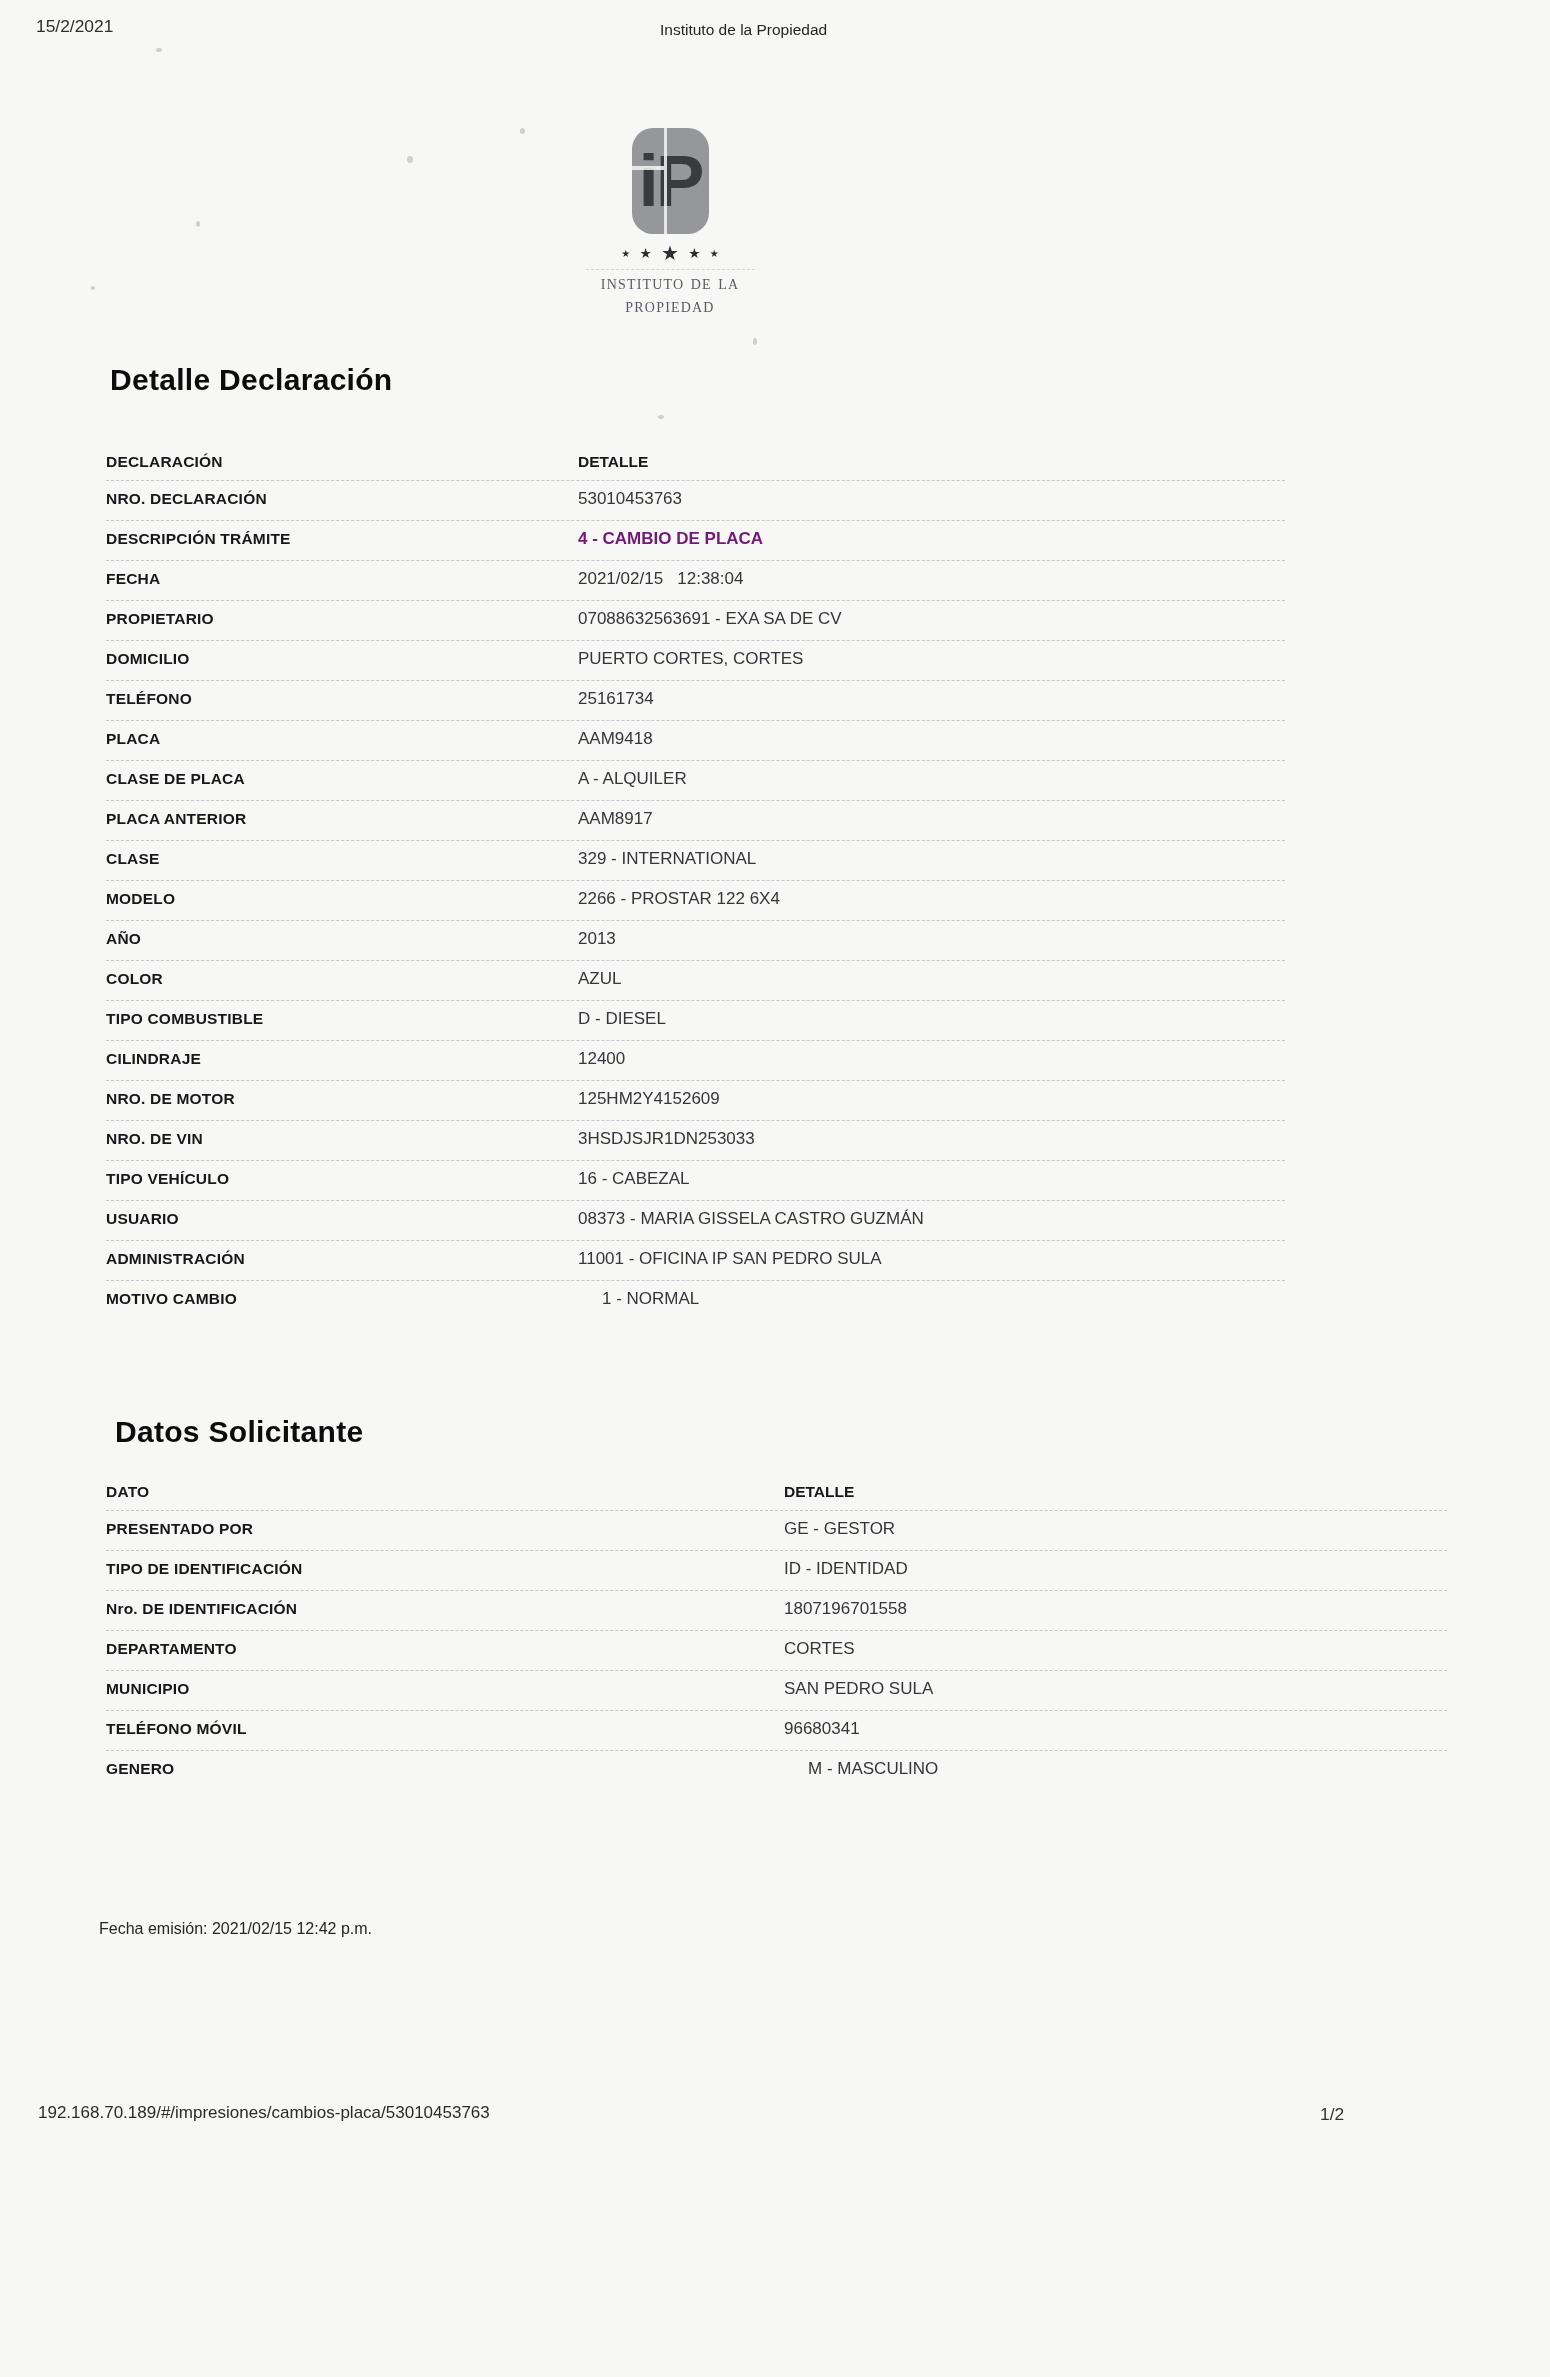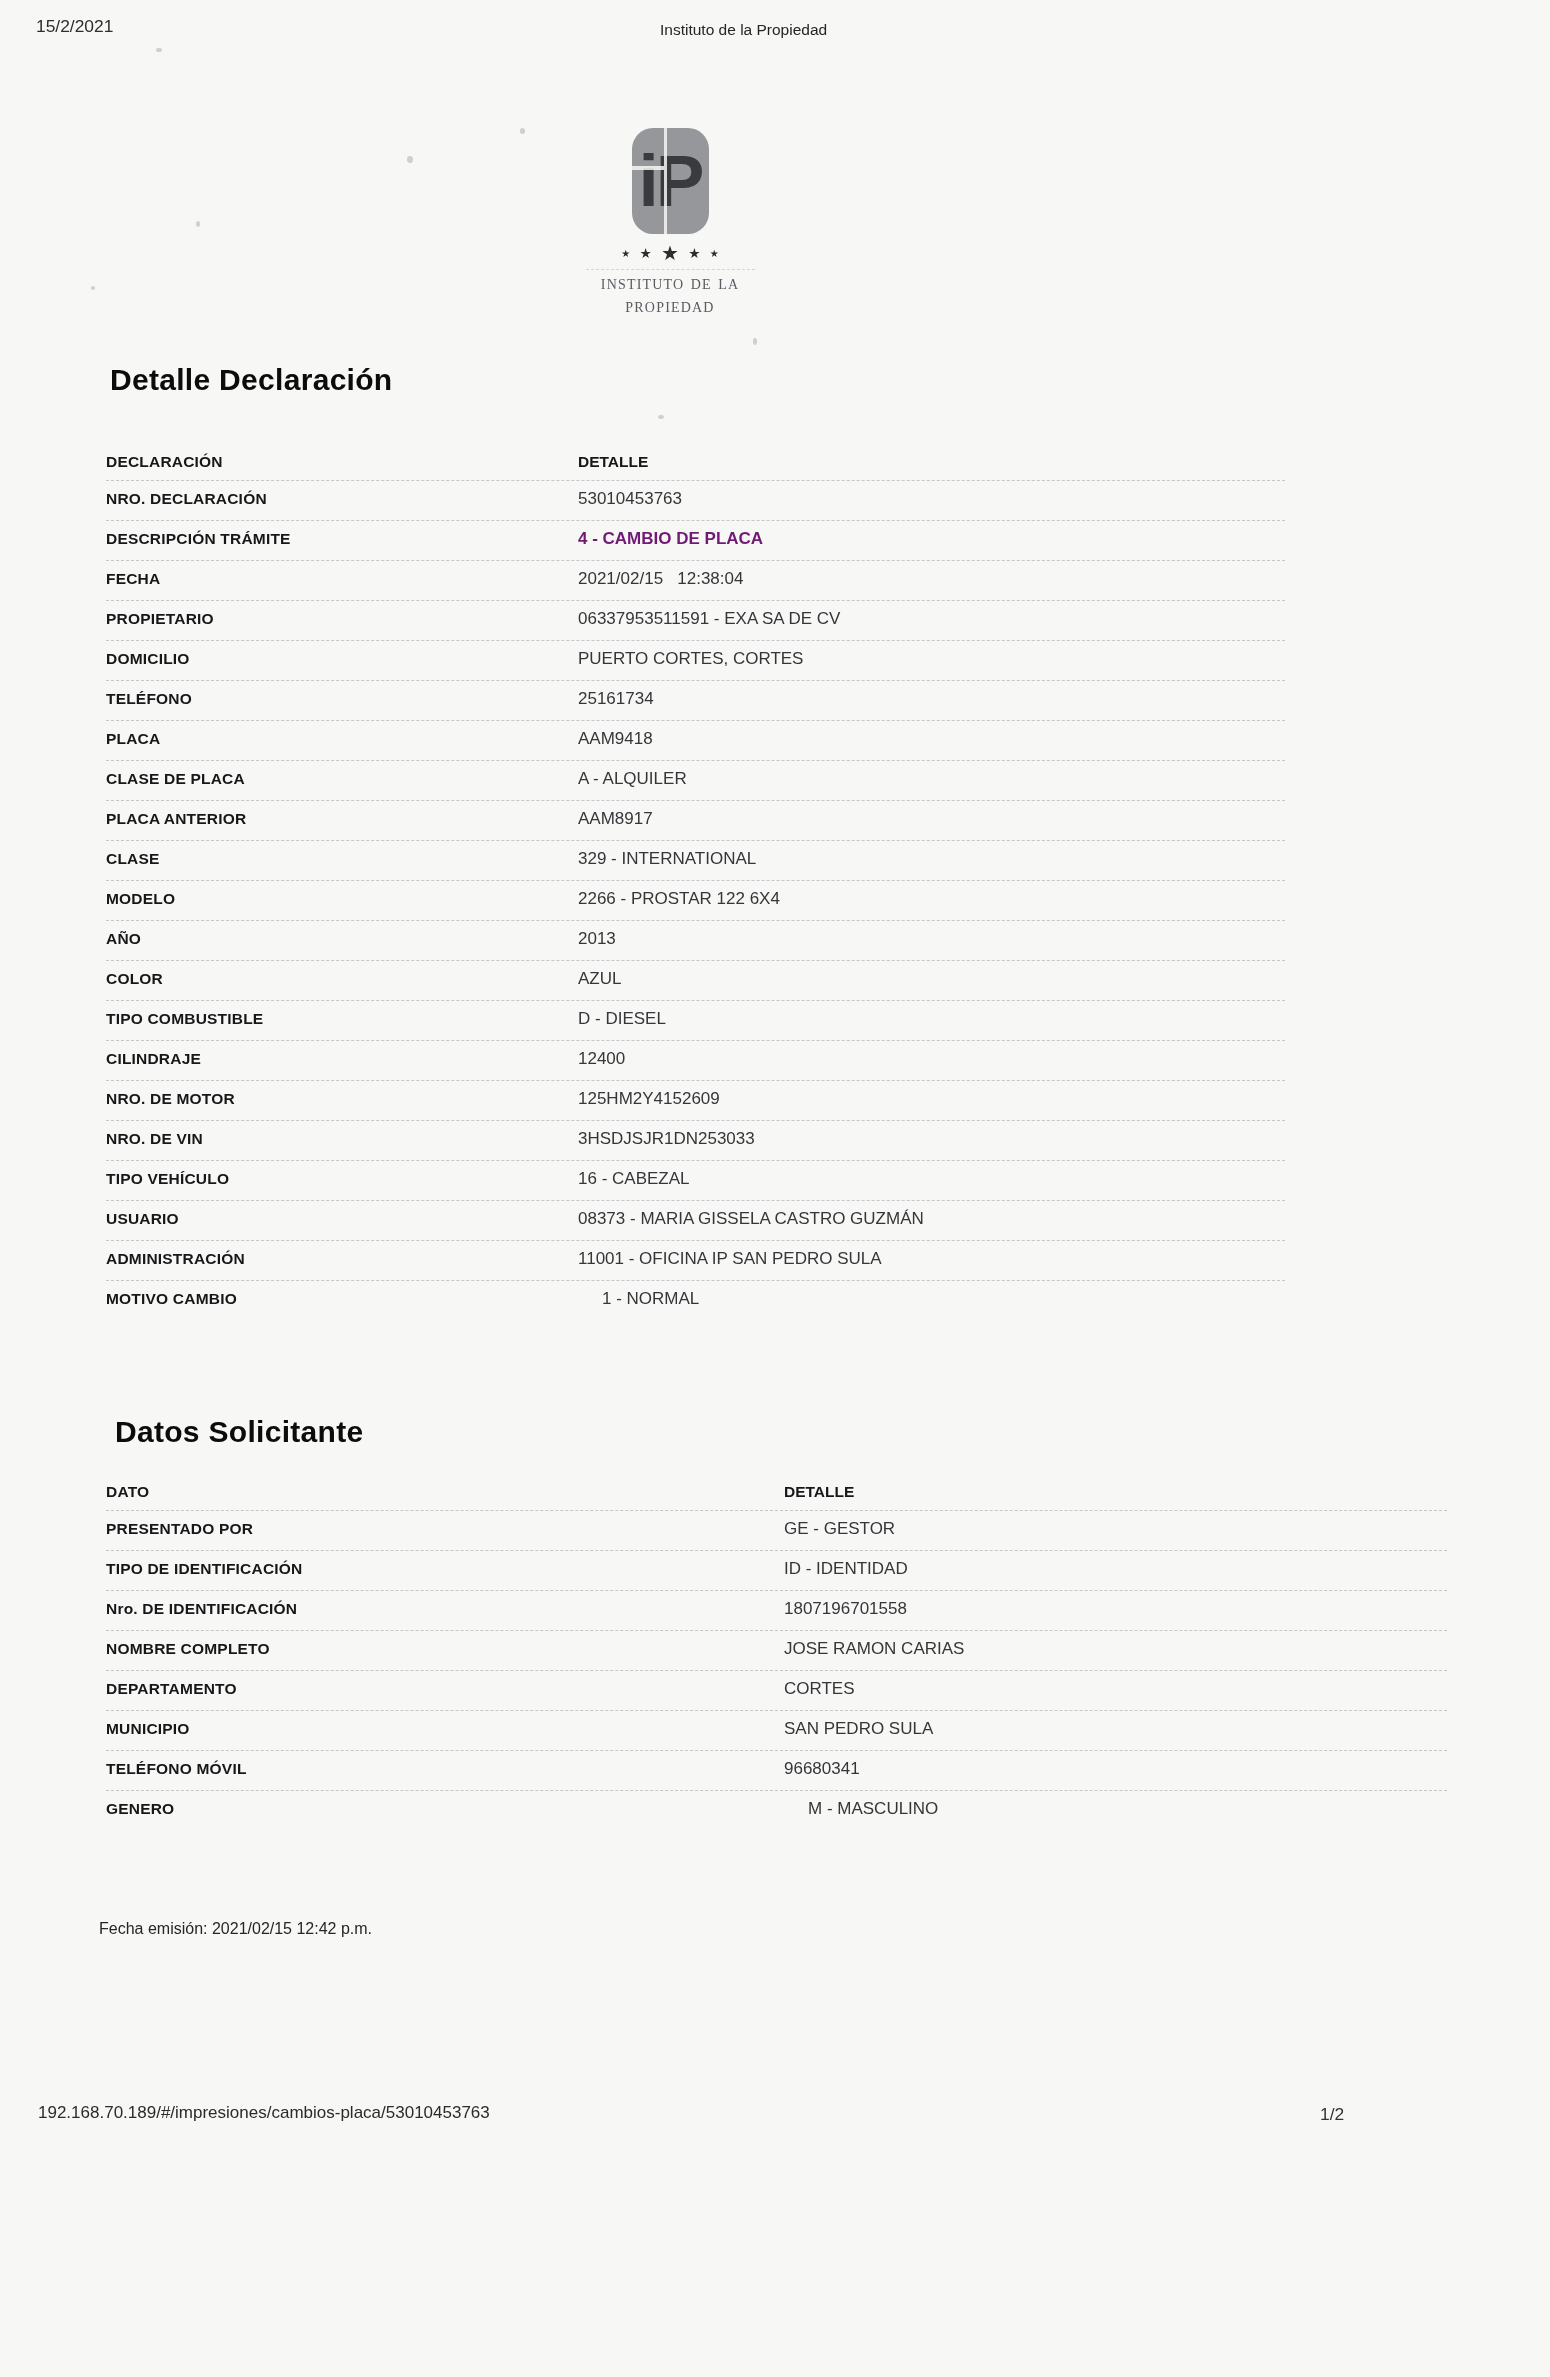--- a/index.html
+++ b/index.html
@@ -112,21 +112,21 @@
           <div class="t-value bold">4 - CAMBIO DE PLACA</div>
         </div>
 
         <div class="t-row">
           <div class="t-label">FECHA</div>
           <div class="t-value">2021/02/15   12:38:04</div>
         </div>
 
         <div class="t-row">
           <div class="t-label">PROPIETARIO</div>
-          <div class="t-value">06337953511591 - EXA SA DE CV</div>
+          <div class="t-value">07088632563691 - EXA SA DE CV</div>
         </div>
 
         <div class="t-row">
           <div class="t-label">DOMICILIO</div>
           <div class="t-value">PUERTO CORTES, CORTES</div>
         </div>
 
         <div class="t-row">
           <div class="t-label">TELÉFONO</div>
           <div class="t-value">25161734</div>
@@ -227,24 +227,20 @@
         <div class="t-row">
           <div class="t-label">TIPO DE IDENTIFICACIÓN</div>
           <div class="t-value">ID - IDENTIDAD</div>
         </div>
 
         <div class="t-row">
           <div class="t-label">Nro. DE IDENTIFICACIÓN</div>
           <div class="t-value">1807196701558</div>
         </div>
 
-        <div class="t-row">
-          <div class="t-label">NOMBRE COMPLETO</div>
-          <div class="t-value">JOSE RAMON CARIAS</div>
-        </div>
 
         <div class="t-row">
           <div class="t-label">DEPARTAMENTO</div>
           <div class="t-value">CORTES</div>
         </div>
 
         <div class="t-row">
           <div class="t-label">MUNICIPIO</div>
           <div class="t-value">SAN PEDRO SULA</div>
         </div>

